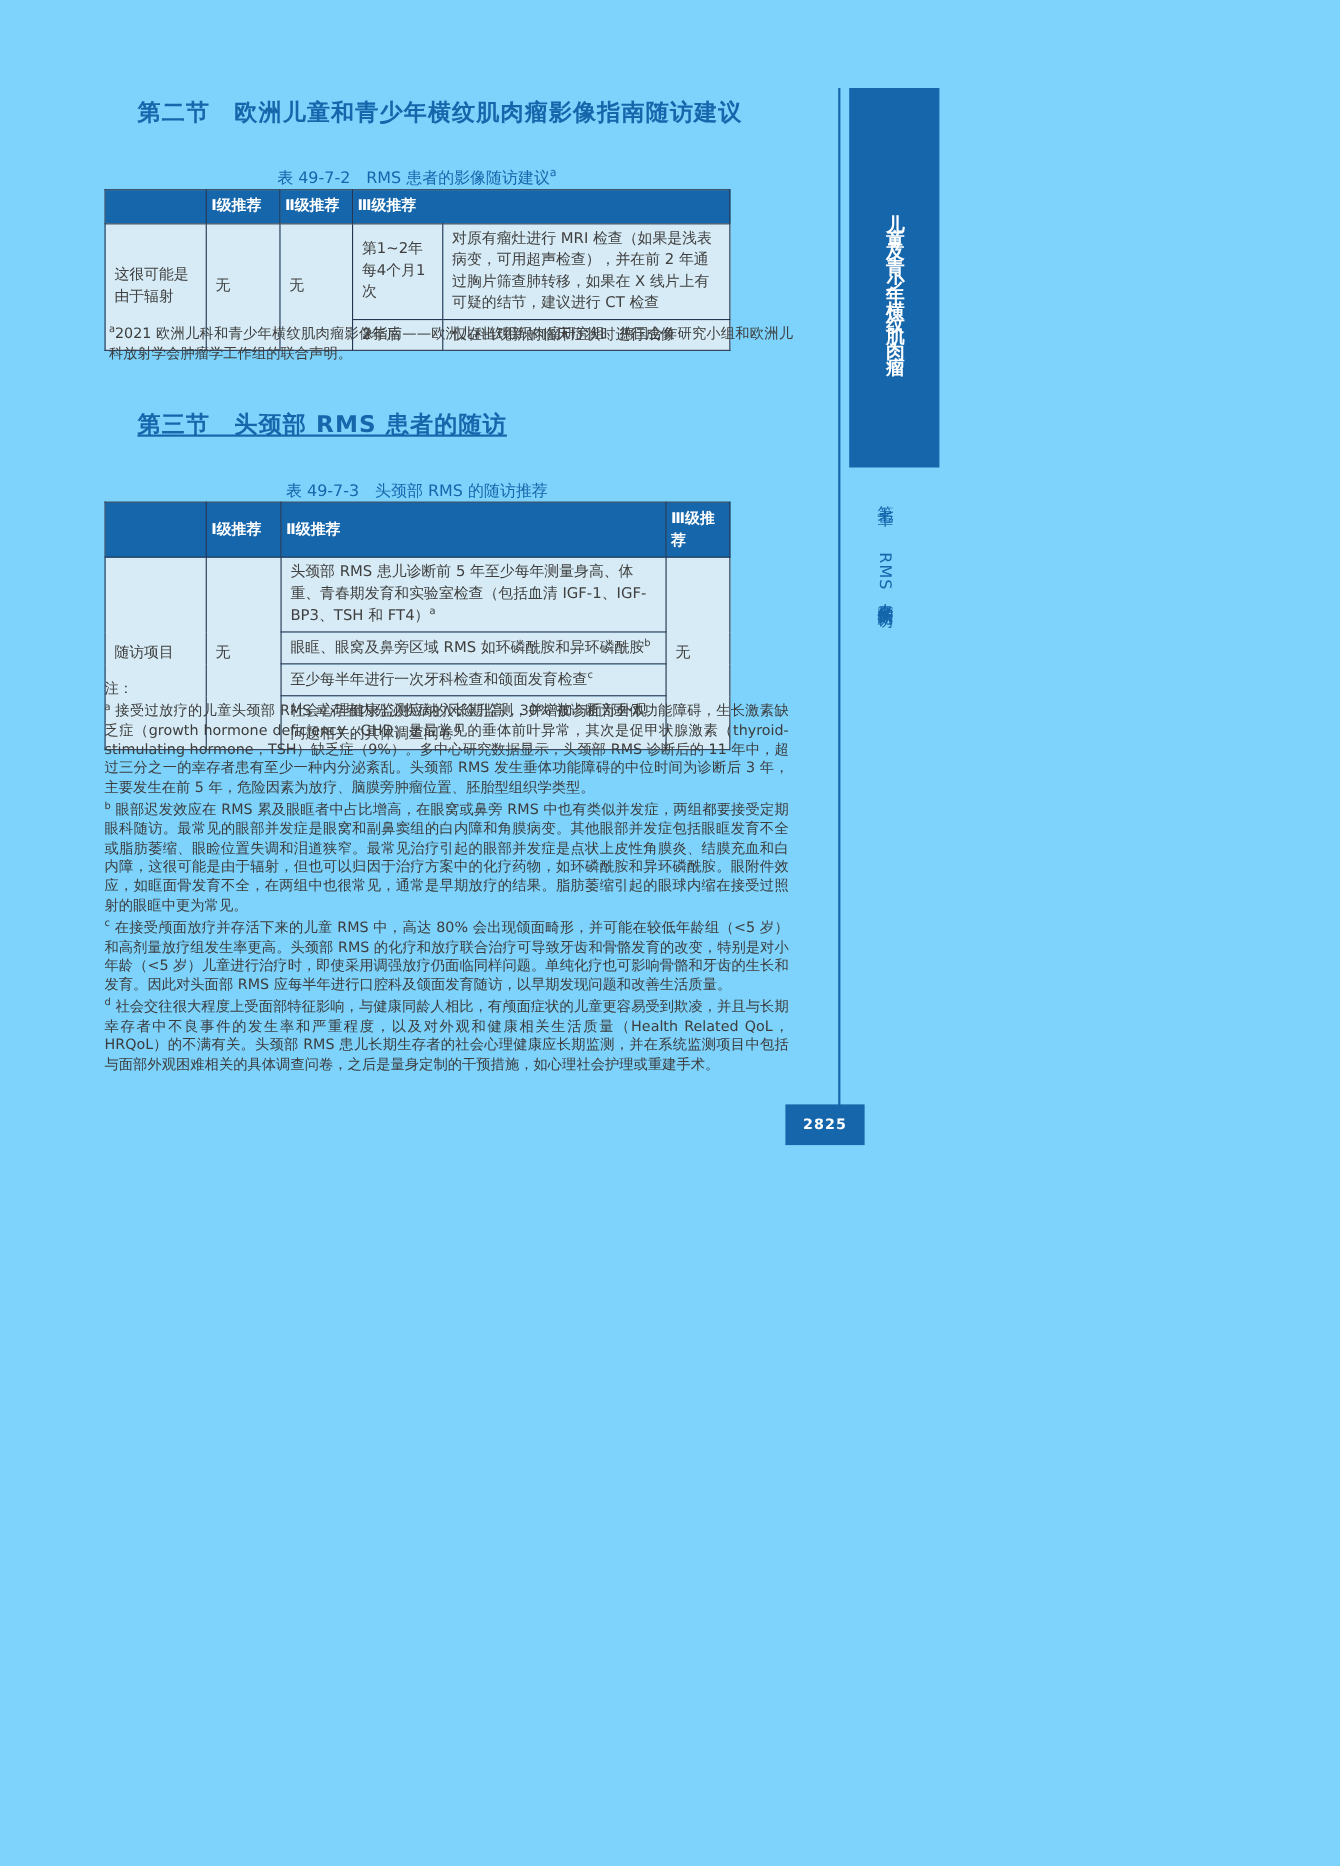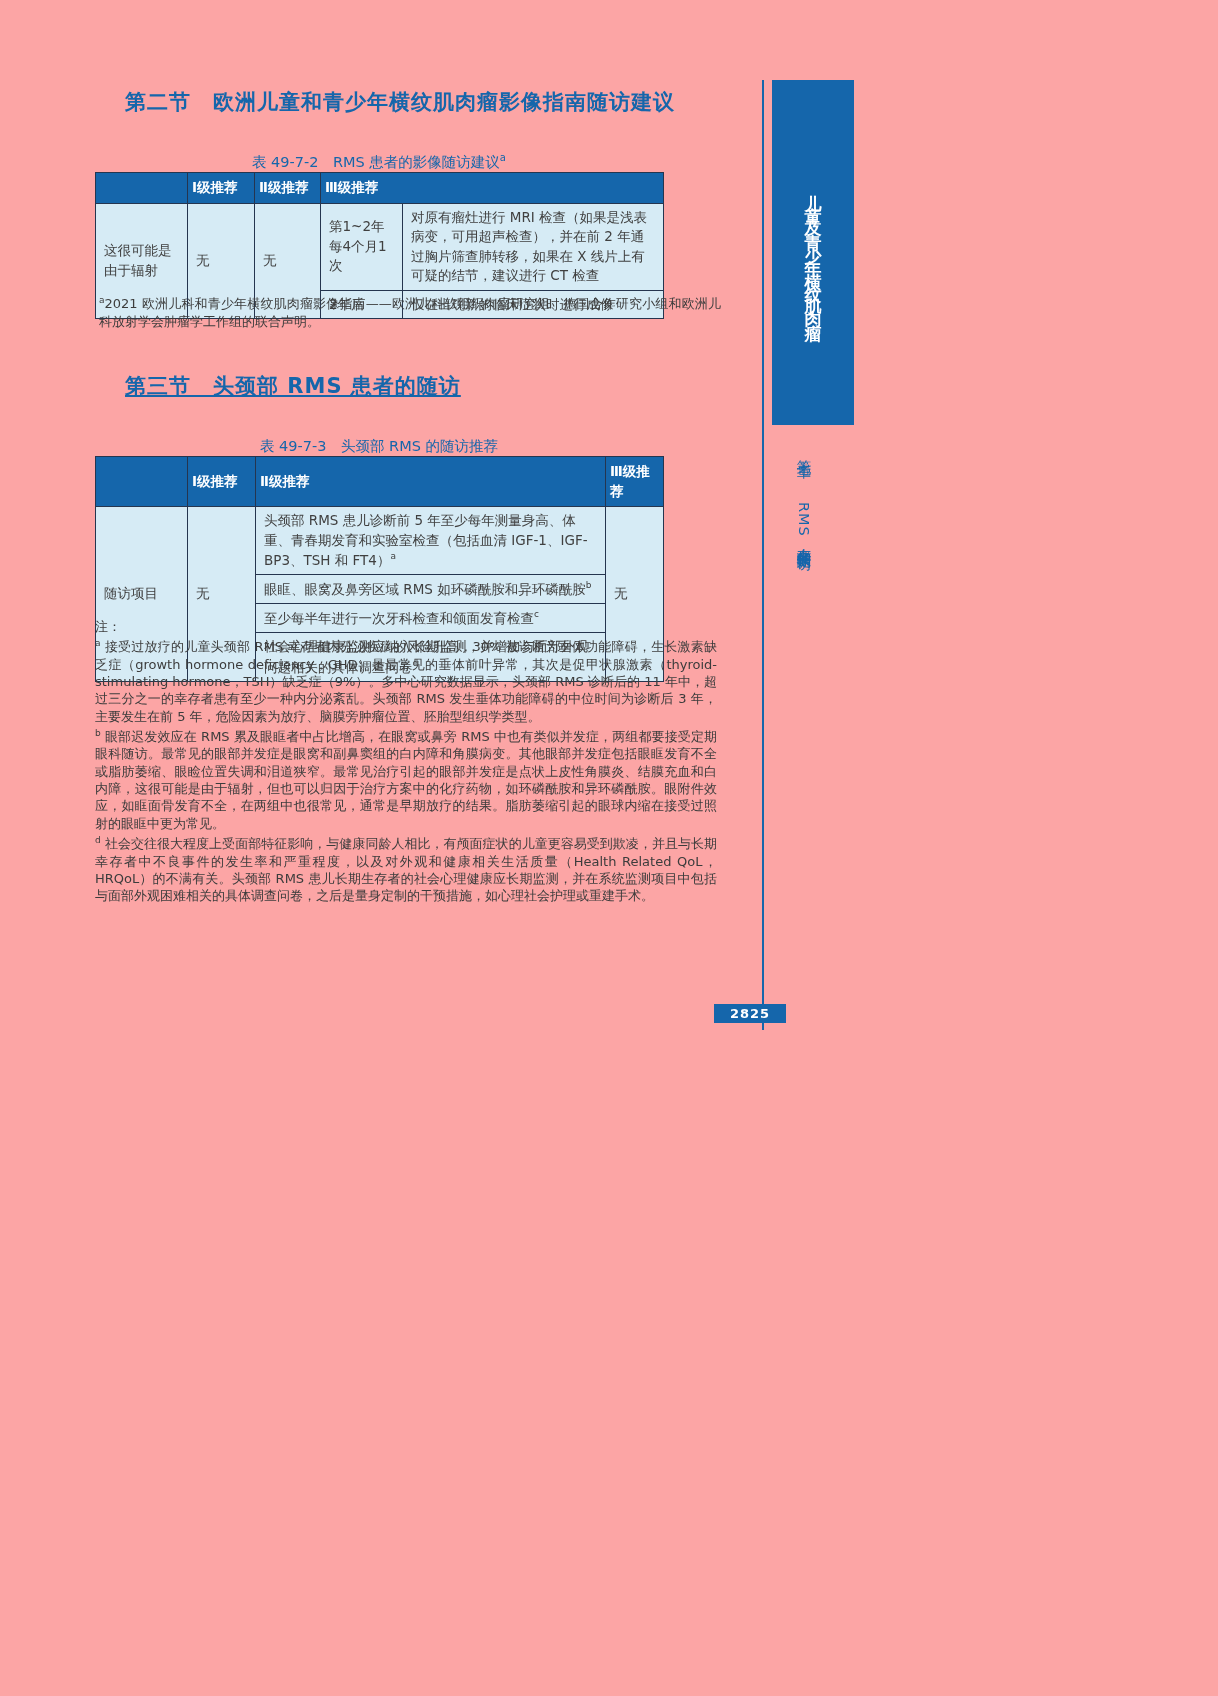--- a/index.html
+++ b/index.html
@@ -4,21 +4,21 @@
 <style>
   * { margin:0; padding:0; box-sizing:border-box; }
   html,body { background:#ffffff; }
   body {
     width:1218px; height:1696px;
     position:relative;
     font-family:"DejaVu Sans","Liberation Sans",sans-serif;
     color:#3c3c3c;
     overflow:hidden;
   }
-  .page { position:absolute; left:0; top:0; width:1218px; height:1696px; background:#fca5a5; }
+  .page { position:absolute; left:0; top:0; width:1218px; height:1696px; background:#7dd3fc; }
 
   
   .main { position:absolute; left:95px; top:0; width:622px; }
 
   .sec-title {
     position:absolute; left:30px;
     color:#1566ab; font-weight:bold; font-size:21px;
     letter-spacing:1px; white-space:nowrap;
   }
   #sec2-title { top:88px; }
@@ -77,21 +77,21 @@
     position:absolute; left:794px; top:448px;
     writing-mode:vertical-rl; color:#1566ab; font-size:14.5px;
     letter-spacing:2px; font-weight:500;
   }
   .v-chapter-title {
     position:absolute; left:794px; top:502px;
     writing-mode:vertical-rl; color:#1566ab; font-size:14.5px;
     letter-spacing:1px; font-weight:500;
   }
   .page-badge {
-    position:absolute; left:714px; top:1004px; width:72px; height:19px;
+    position:absolute; left:714px; top:1004px; width:72px; height:37px;
     background:#1566ab; color:#ffffff; font-size:13px; font-weight:bold;
     display:flex; align-items:center; justify-content:center; letter-spacing:1px;
   }
 </style>
 </head>
 <body>
 
 <div class="page">
 
   <div class="main">
@@ -168,20 +168,21 @@
         <tr>
           <td><span>社会心理健康监测应纳入长期监测，并增加与面部外观问题相关的具体调查问卷</span><sup>d</sup></td>
         </tr>
       </tbody>
     </table>
 
     <div class="notes">
       <div class="note-label">注：</div>
       <p><sup>a</sup> <span>接受过放疗的儿童头颈部 RMS 幸存者内分泌疾病的风险升高，30% 被诊断为垂体功能障碍，生长激素缺乏症（growth hormone deficiency，GHD）是最常见的垂体前叶异常，其次是促甲状腺激素（thyroid-stimulating hormone，TSH）缺乏症（9%）。多中心研究数据显示，头颈部 RMS 诊断后的 11 年中，超过三分之一的幸存者患有至少一种内分泌紊乱。头颈部 RMS 发生垂体功能障碍的中位时间为诊断后 3 年，主要发生在前 5 年，危险因素为放疗、脑膜旁肿瘤位置、胚胎型组织学类型。</span></p>
       <p><sup>b</sup> <span>眼部迟发效应在 RMS 累及眼眶者中占比增高，在眼窝或鼻旁 RMS 中也有类似并发症，两组都要接受定期眼科随访。最常见的眼部并发症是眼窝和副鼻窦组的白内障和角膜病变。其他眼部并发症包括眼眶发育不全或脂肪萎缩、眼睑位置失调和泪道狭窄。最常见治疗引起的眼部并发症是点状上皮性角膜炎、结膜充血和白内障，这很可能是由于辐射，但也可以归因于治疗方案中的化疗药物，如环磷酰胺和异环磷酰胺。眼附件效应，如眶面骨发育不全，在两组中也很常见，通常是早期放疗的结果。脂肪萎缩引起的眼球内缩在接受过照射的眼眶中更为常见。</span></p>
+      <p><sup>c</sup> <span>在接受颅面放疗并存活下来的儿童 RMS 中，高达 80% 会出现颌面畸形，并可能在较低年龄组（&lt;5 岁）和高剂量放疗组发生率更高。头颈部 RMS 的化疗和放疗联合治疗可导致牙齿和骨骼发育的改变，特别是对小年龄（&lt;5 岁）儿童进行治疗时，即使采用调强放疗仍面临同样问题。单纯化疗也可影响骨骼和牙齿的生长和发育。因此对头面部 RMS 应每半年进行口腔科及颌面发育随访，以早期发现问题和改善生活质量。</span></p>
       <p><sup>d</sup> <span>社会交往很大程度上受面部特征影响，与健康同龄人相比，有颅面症状的儿童更容易受到欺凌，并且与长期幸存者中不良事件的发生率和严重程度，以及对外观和健康相关生活质量（Health Related QoL，HRQoL）的不满有关。头颈部 RMS 患儿长期生存者的社会心理健康应长期监测，并在系统监测项目中包括与面部外观困难相关的具体调查问卷，之后是量身定制的干预措施，如心理社会护理或重建手术。</span></p>
     </div>
 
   </div>
 
   <div class="divider"></div>
 
   <div class="v-banner">
     <span>儿童及青少年横纹肌肉瘤</span>
   </div>

